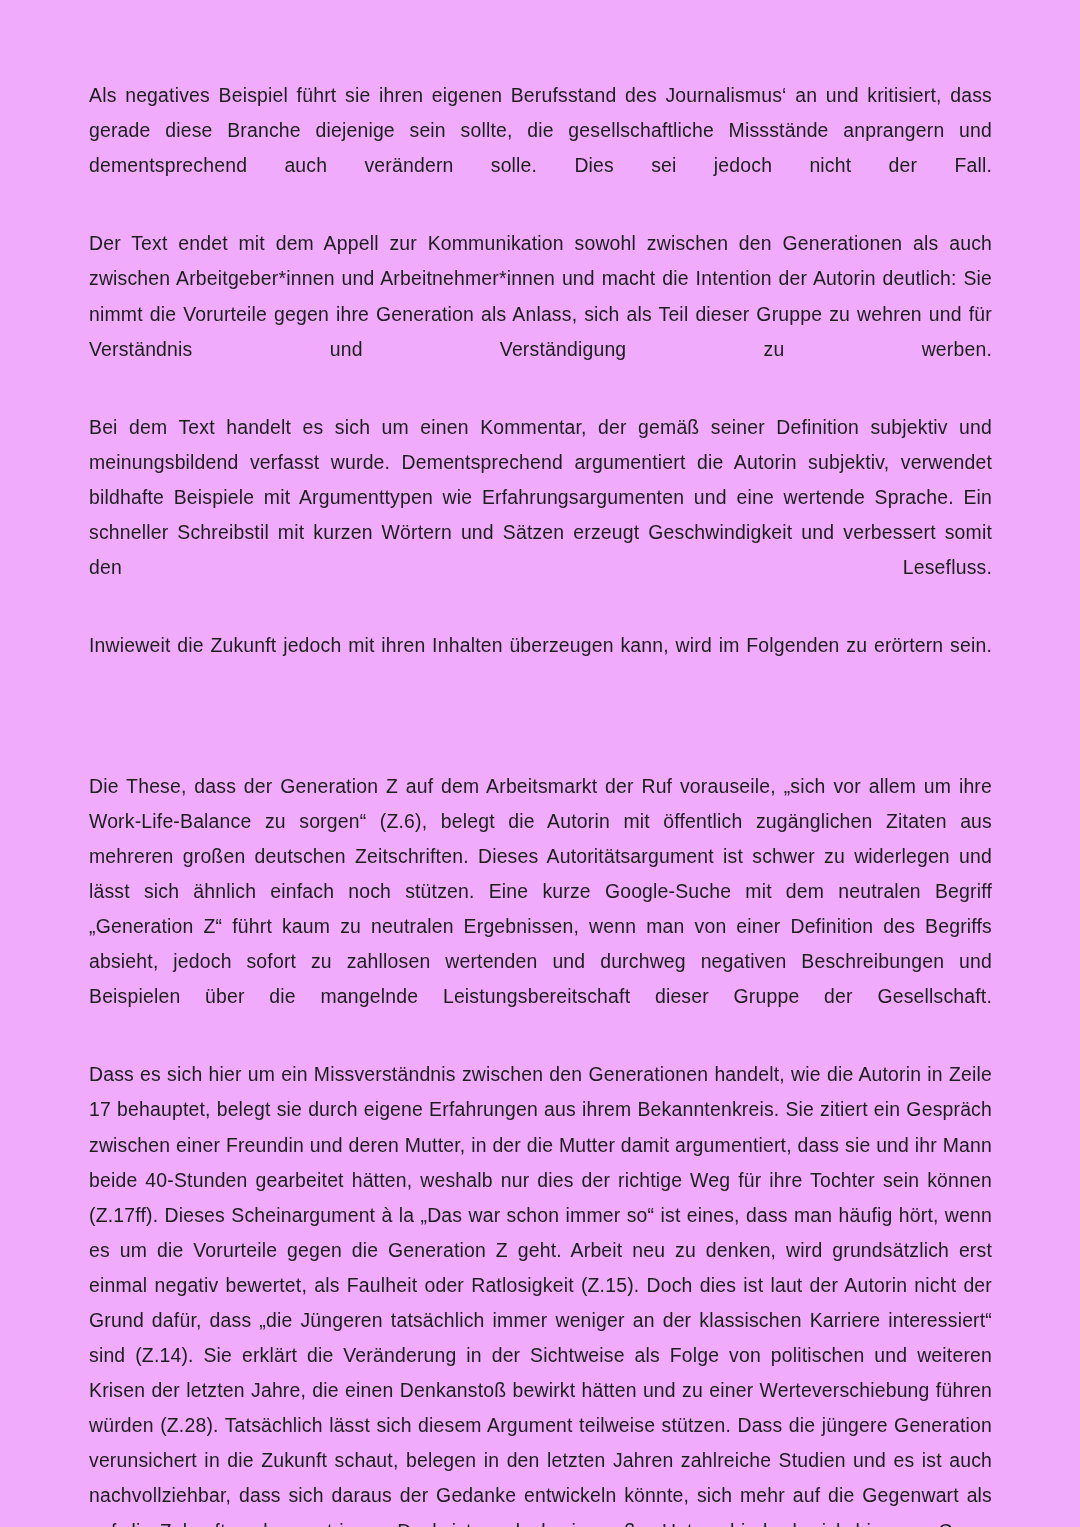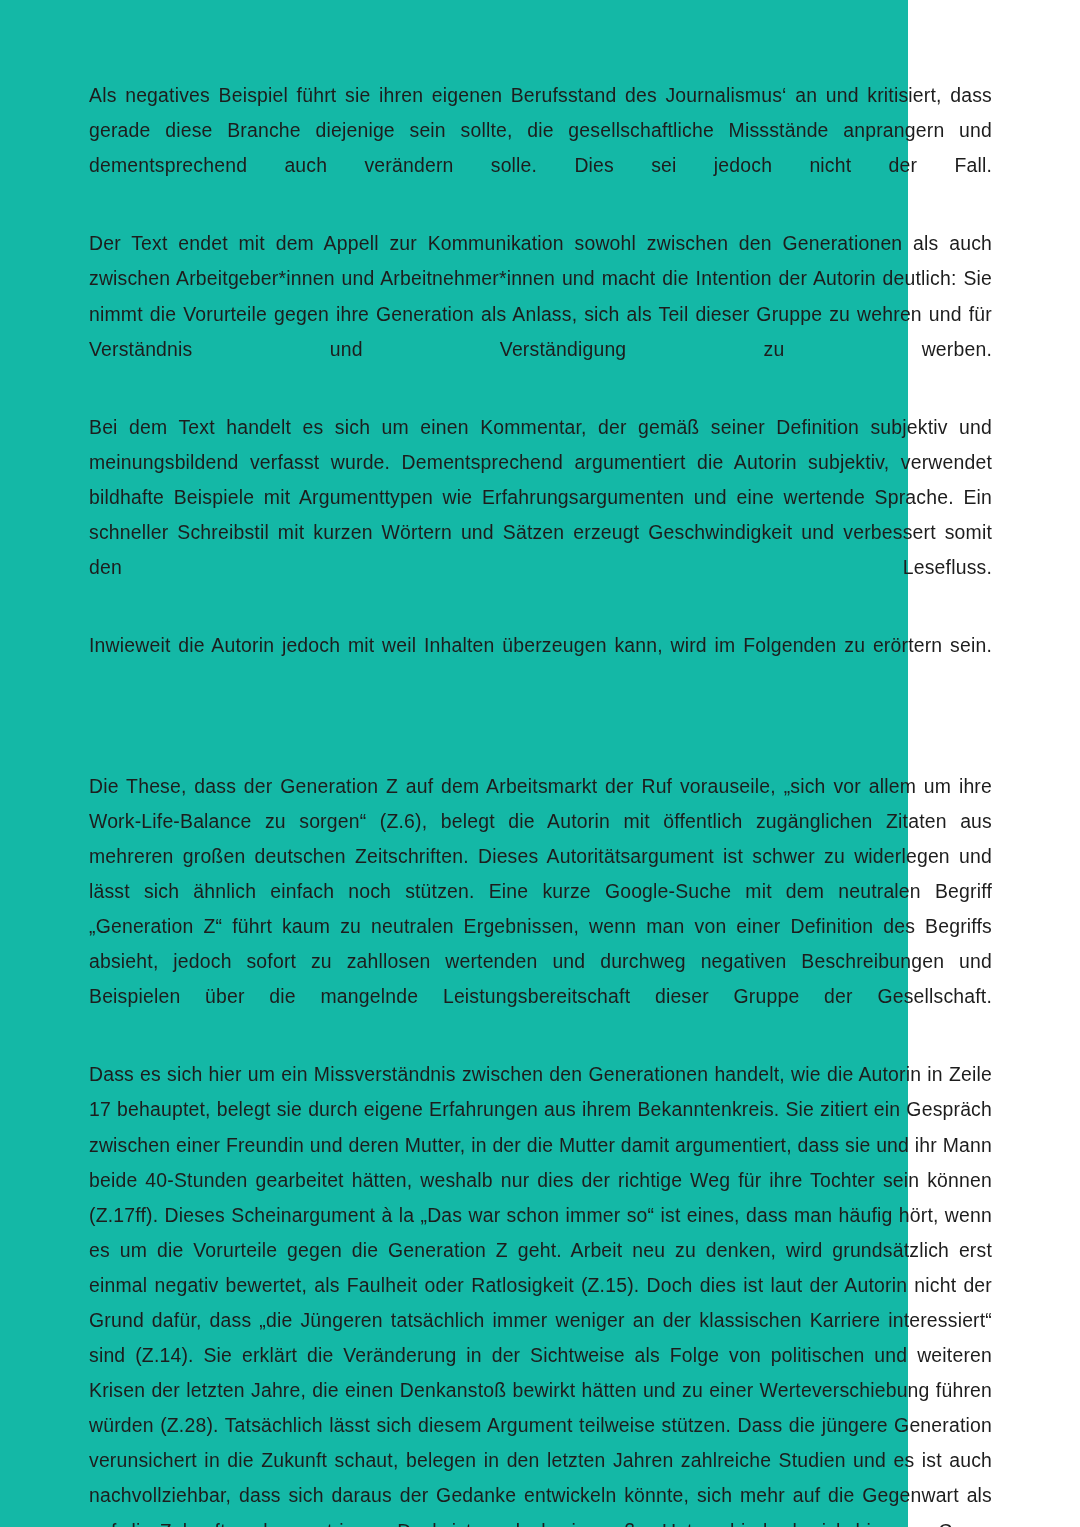--- a/index.html
+++ b/index.html
@@ -11,23 +11,23 @@
   body {
     width: 1080px;
     height: 1527px;
     font-family: "Liberation Sans", sans-serif;
     color: #1a1a1a;
     -webkit-font-smoothing: antialiased;
   }
 
   .page {
     position: relative;
-    width: 908px;
+    width: 1080px;
     height: 1527px;
-    background: #14b8a6;
+    background: #f0abfc;
     box-sizing: border-box;
   }
 
   .text-column {
     position: absolute;
     left: 89px;
     top: 78px;
     width: 903px;
   }
 
@@ -65,21 +65,21 @@
 </head>
 <body>
 
 <div class="page">
   <div class="text-column">
 
     <div>
       <p class="para">Als negatives Beispiel führt sie ihren eigenen Berufsstand des Journalismus‘ an und kritisiert, dass gerade diese Branche diejenige sein sollte, die gesellschaftliche Missstände anprangern und dementsprechend auch verändern solle. Dies sei jedoch nicht der Fall.</p>
       <p class="para">Der Text endet mit dem Appell zur Kommunikation sowohl zwischen den Generationen als auch zwischen Arbeitgeber*innen und Arbeitnehmer*innen und macht die Intention der Autorin deutlich: Sie nimmt die Vorurteile gegen ihre Generation als Anlass, sich als Teil dieser Gruppe zu wehren und für Verständnis und Verständigung zu werben.</p>
       <p class="para">Bei dem Text handelt es sich um einen Kommentar, der gemäß seiner Definition subjektiv und meinungsbildend verfasst wurde. Dementsprechend argumentiert die Autorin subjektiv, verwendet bildhafte Beispiele mit Argumenttypen wie Erfahrungsargumenten und eine wertende Sprache. Ein schneller Schreibstil mit kurzen Wörtern und Sätzen erzeugt Geschwindigkeit und verbessert somit den Lesefluss.</p>
-      <p class="para">Inwieweit die Autorin jedoch mit weil Inhalten überzeugen kann, wird im Folgenden zu erörtern sein.</p>
+      <p class="para">Inwieweit die Zukunft jedoch mit ihren Inhalten überzeugen kann, wird im Folgenden zu erörtern sein.</p>
     </div>
 
     <div class="section-gap"></div>
 
     <div>
       <p class="para">Die These, dass der Generation Z auf dem Arbeitsmarkt der Ruf vorauseile, „sich vor allem um ihre Work-Life-Balance zu sorgen“ (Z.6), belegt die Autorin mit öffentlich zugänglichen Zitaten aus mehreren großen deutschen Zeitschriften. Dieses Autoritätsargument ist schwer zu widerlegen und lässt sich ähnlich einfach noch stützen. Eine kurze Google-Suche mit dem neutralen Begriff „Generation Z“ führt kaum zu neutralen Ergebnissen, wenn man von einer Definition des Begriffs absieht, jedoch sofort zu zahllosen wertenden und durchweg negativen Beschreibungen und Beispielen über die mangelnde Leistungsbereitschaft dieser Gruppe der Gesellschaft.</p>
       <p class="para">Dass es sich hier um ein Missverständnis zwischen den Generationen handelt, wie die Autorin in Zeile 17 behauptet, belegt sie durch eigene Erfahrungen aus ihrem Bekanntenkreis. Sie zitiert ein Gespräch zwischen einer Freundin und deren Mutter, in der die Mutter damit argumentiert, dass sie und ihr Mann beide 40-Stunden gearbeitet hätten, weshalb nur dies der richtige Weg für ihre Tochter sein können (Z.17ff). Dieses Scheinargument à la „Das war schon immer so“ ist eines, dass man häufig hört, wenn es um die Vorurteile gegen die Generation Z geht. Arbeit neu zu denken, wird grundsätzlich erst einmal negativ bewertet, als Faulheit oder Ratlosigkeit (Z.15). Doch dies ist laut der Autorin nicht der Grund dafür, dass „die Jüngeren tatsächlich immer weniger an der klassischen Karriere interessiert“ sind (Z.14). Sie erklärt die Veränderung in der Sichtweise als Folge von politischen und weiteren Krisen der letzten Jahre, die einen Denkanstoß bewirkt hätten und zu einer Werteverschiebung führen würden (Z.28). Tatsächlich lässt sich diesem Argument teilweise stützen. Dass die jüngere Generation verunsichert in die Zukunft schaut, belegen in den letzten Jahren zahlreiche Studien und es ist auch nachvollziehbar, dass sich daraus der Gedanke entwickeln könnte, sich mehr auf die Gegenwart als auf die Zukunft zu konzentrieren. Doch ist es doch ein großer Unterschied, ob sich hier nun Carpe diem oder Memento mori als Lebensmaxime entwickelt. Nur, weil man sich dafür entscheidet, nicht maximal in das höchste Gehalt zu investieren, sondern mehr bei gleicher Produktivität Wert darauf legt, Zeit mit Familie, Freunden oder Hobbys zu verbringen, muss das nicht zwangsläufig eine geringere Leistungsbereitschaft mit sich bringen.</p>
 
     </div>
 

